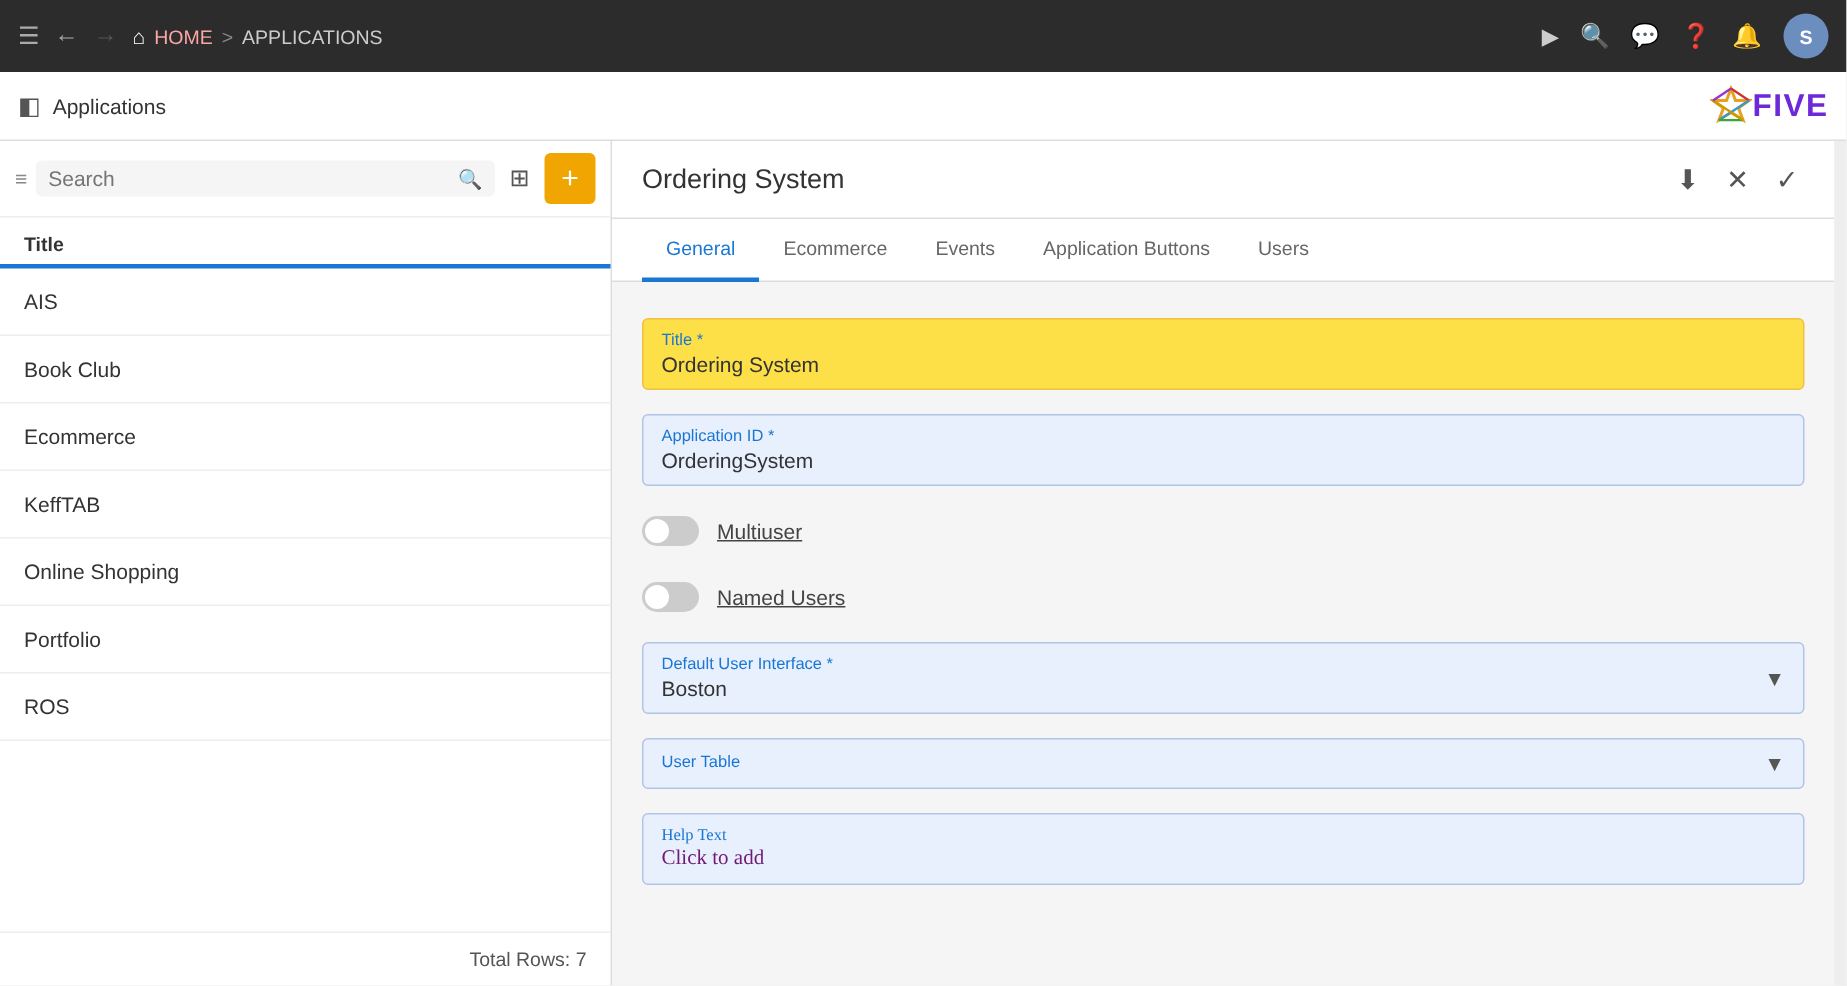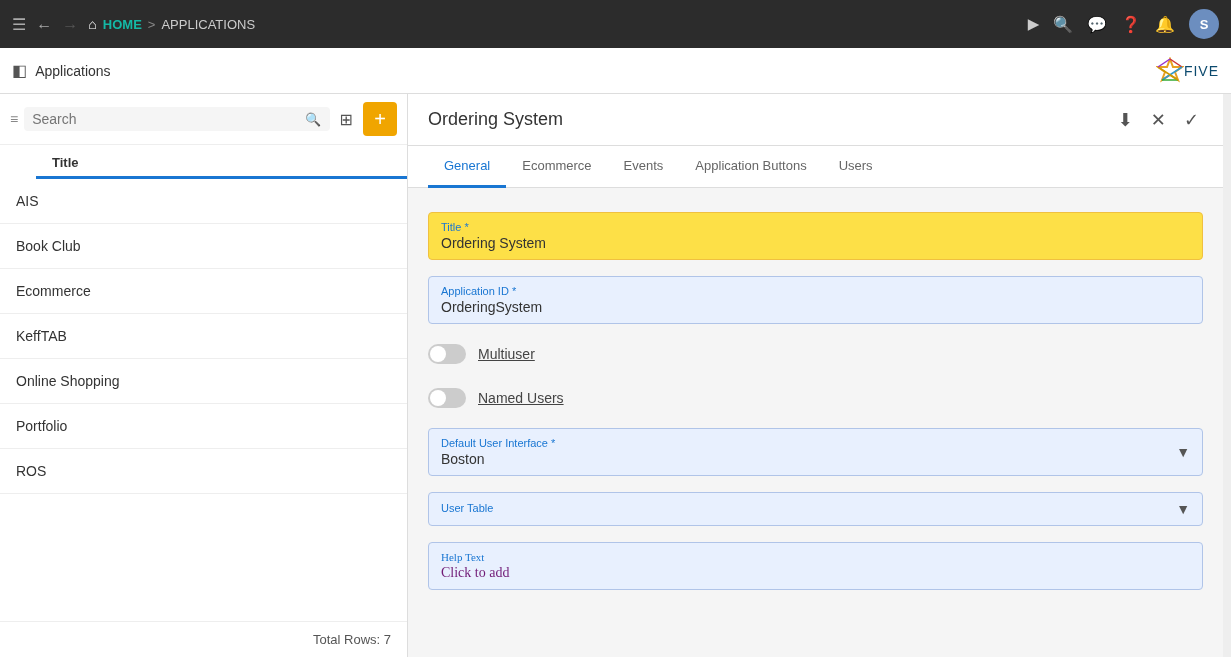--- a/index.html
+++ b/index.html
@@ -9,21 +9,21 @@
     .top-bar {
       display: flex;
       align-items: center;
       background: #2c2c2c;
       height: 48px;
       padding: 0 12px;
       gap: 10px;
     }
     .top-bar-icon { color: #aaa; font-size: 16px; cursor: pointer; }
     .top-bar-nav { display: flex; align-items: center; gap: 6px; color: #ccc; font-size: 13px; }
-    .top-bar-nav .nav-label { color: #14b8a6; font-weight: 700; }
+    .top-bar-nav .nav-label { color: #fca5a5; font-weight: 400; }
     .top-bar-nav .sep { color: #888; }
     .top-bar-nav .nav-label-dim { color: #ccc; }
     .top-bar-right { margin-left: auto; display: flex; align-items: center; gap: 14px; }
     .top-bar-right .icon-btn { color: #ccc; font-size: 16px; cursor: pointer; }
     .avatar-circle {
       width: 30px; height: 30px; border-radius: 50%;
       background: #6c8ebf; color: #fff; display: flex; align-items: center; justify-content: center;
       font-size: 13px; font-weight: bold; cursor: pointer;
     }
 
@@ -32,21 +32,21 @@
       display: flex;
       align-items: center;
       background: #fff;
       height: 46px;
       padding: 0 12px;
       border-bottom: 1px solid #ddd;
     }
     .sidebar-toggle { color: #555; cursor: pointer; font-size: 16px; margin-right: 8px; }
     .app-title-bar { font-size: 14px; color: #333; font-weight: 500; }
     .five-logo { margin-left: auto; display: flex; align-items: center; }
-    .five-logo .logo-text { font-size: 14px; font-weight: normal; color: #0c4a6e; letter-spacing: 1px; }
+    .five-logo .logo-text { font-size: 21px; font-weight: bold; color: #6d28d9; letter-spacing: 1px; }
 
     
     .main-layout {
       display: flex;
       height: calc(657px - 94px);
     }
 
     
     .sidebar {
       width: 408px;
@@ -70,21 +70,20 @@
     .icon-btn-small { color: #555; cursor: pointer; font-size: 16px; padding: 4px; }
     .add-btn {
       background: #f0a500; color: #fff; border: none; border-radius: 4px;
       width: 34px; height: 34px; font-size: 20px; cursor: pointer; display: flex; align-items: center; justify-content: center;
     }
 
     .sidebar-header {
       padding: 10px 16px 6px;
       font-size: 13px; font-weight: 600; color: #333;
       border-bottom: 3px solid #1976d2;
-      margin-left: 36px;
     }
 
     .sidebar-list { flex: 1; overflow-y: auto; }
     .sidebar-item {
       padding: 14px 16px;
       border-bottom: 1px solid #eee;
       font-size: 14px; color: #333;
       cursor: pointer;
     }
 

